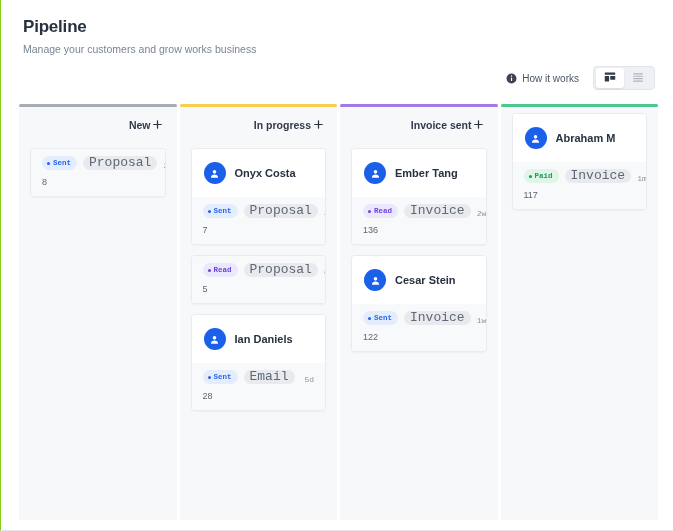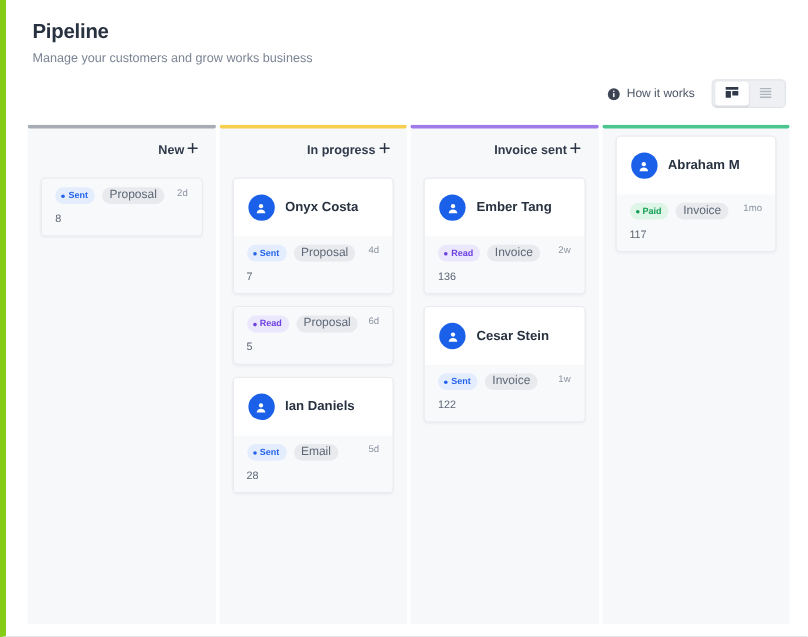--- a/index.html
+++ b/index.html
@@ -11,21 +11,21 @@
     background: #ffffff;
     font-family: "Liberation Sans", sans-serif;
     -webkit-font-smoothing: antialiased;
   }
 
   #app {
     position: relative;
     width: 673px;
     height: 531px;
     background: #ffffff;
-    border-left: 5px solid #84cc16;
+    border-left: 1px solid #84cc16;
     border-bottom: 1px solid #e4e6ea;
     overflow: hidden;
   }
 
   
   .page-header {
     padding: 16px 0 0 22px;
   }
   .page-title {
     font-size: 17px;
@@ -179,22 +179,23 @@
     white-space: nowrap;
     overflow: hidden;
     text-overflow: ellipsis;
   }
   .card-foot {
     background: #f8f9fb;
     padding: 7px 11px 9px 11px;
   }
   .foot-row {
     display: flex;
-    align-items: flex-start;
+    align-items: flex-end;
     gap: 6px;
+    font-family: Liberation Mono, monospace;
   }
   .pill {
     font-size: 7.5px;
     font-weight: bold;
     border-radius: 8px;
     padding: 2px 6px 2px 5px;
     display: inline-flex;
     align-items: center;
     gap: 3px;
     line-height: 10px;
@@ -207,21 +208,21 @@
     flex: none;
   }
   .pill-sent { background: #e4edfd; color: #2563eb; }
   .pill-sent .dot { background: #2563eb; }
   .pill-read { background: #ebe7fd; color: #6d40e0; }
   .pill-read .dot { background: #6d40e0; }
   .pill-paid { background: #dff5e8; color: #13a055; }
   .pill-paid .dot { background: #13a055; }
 
   .tag {
-    font-size: 10px;
+    font-size: 13px;
     color: #5f6877;
     background: #e8eaee;
     border-radius: 8px;
     padding: 2px 6px;
     line-height: 10px;
     white-space: nowrap;
   }
   .age {
     margin-left: auto;
     font-size: 8px;

